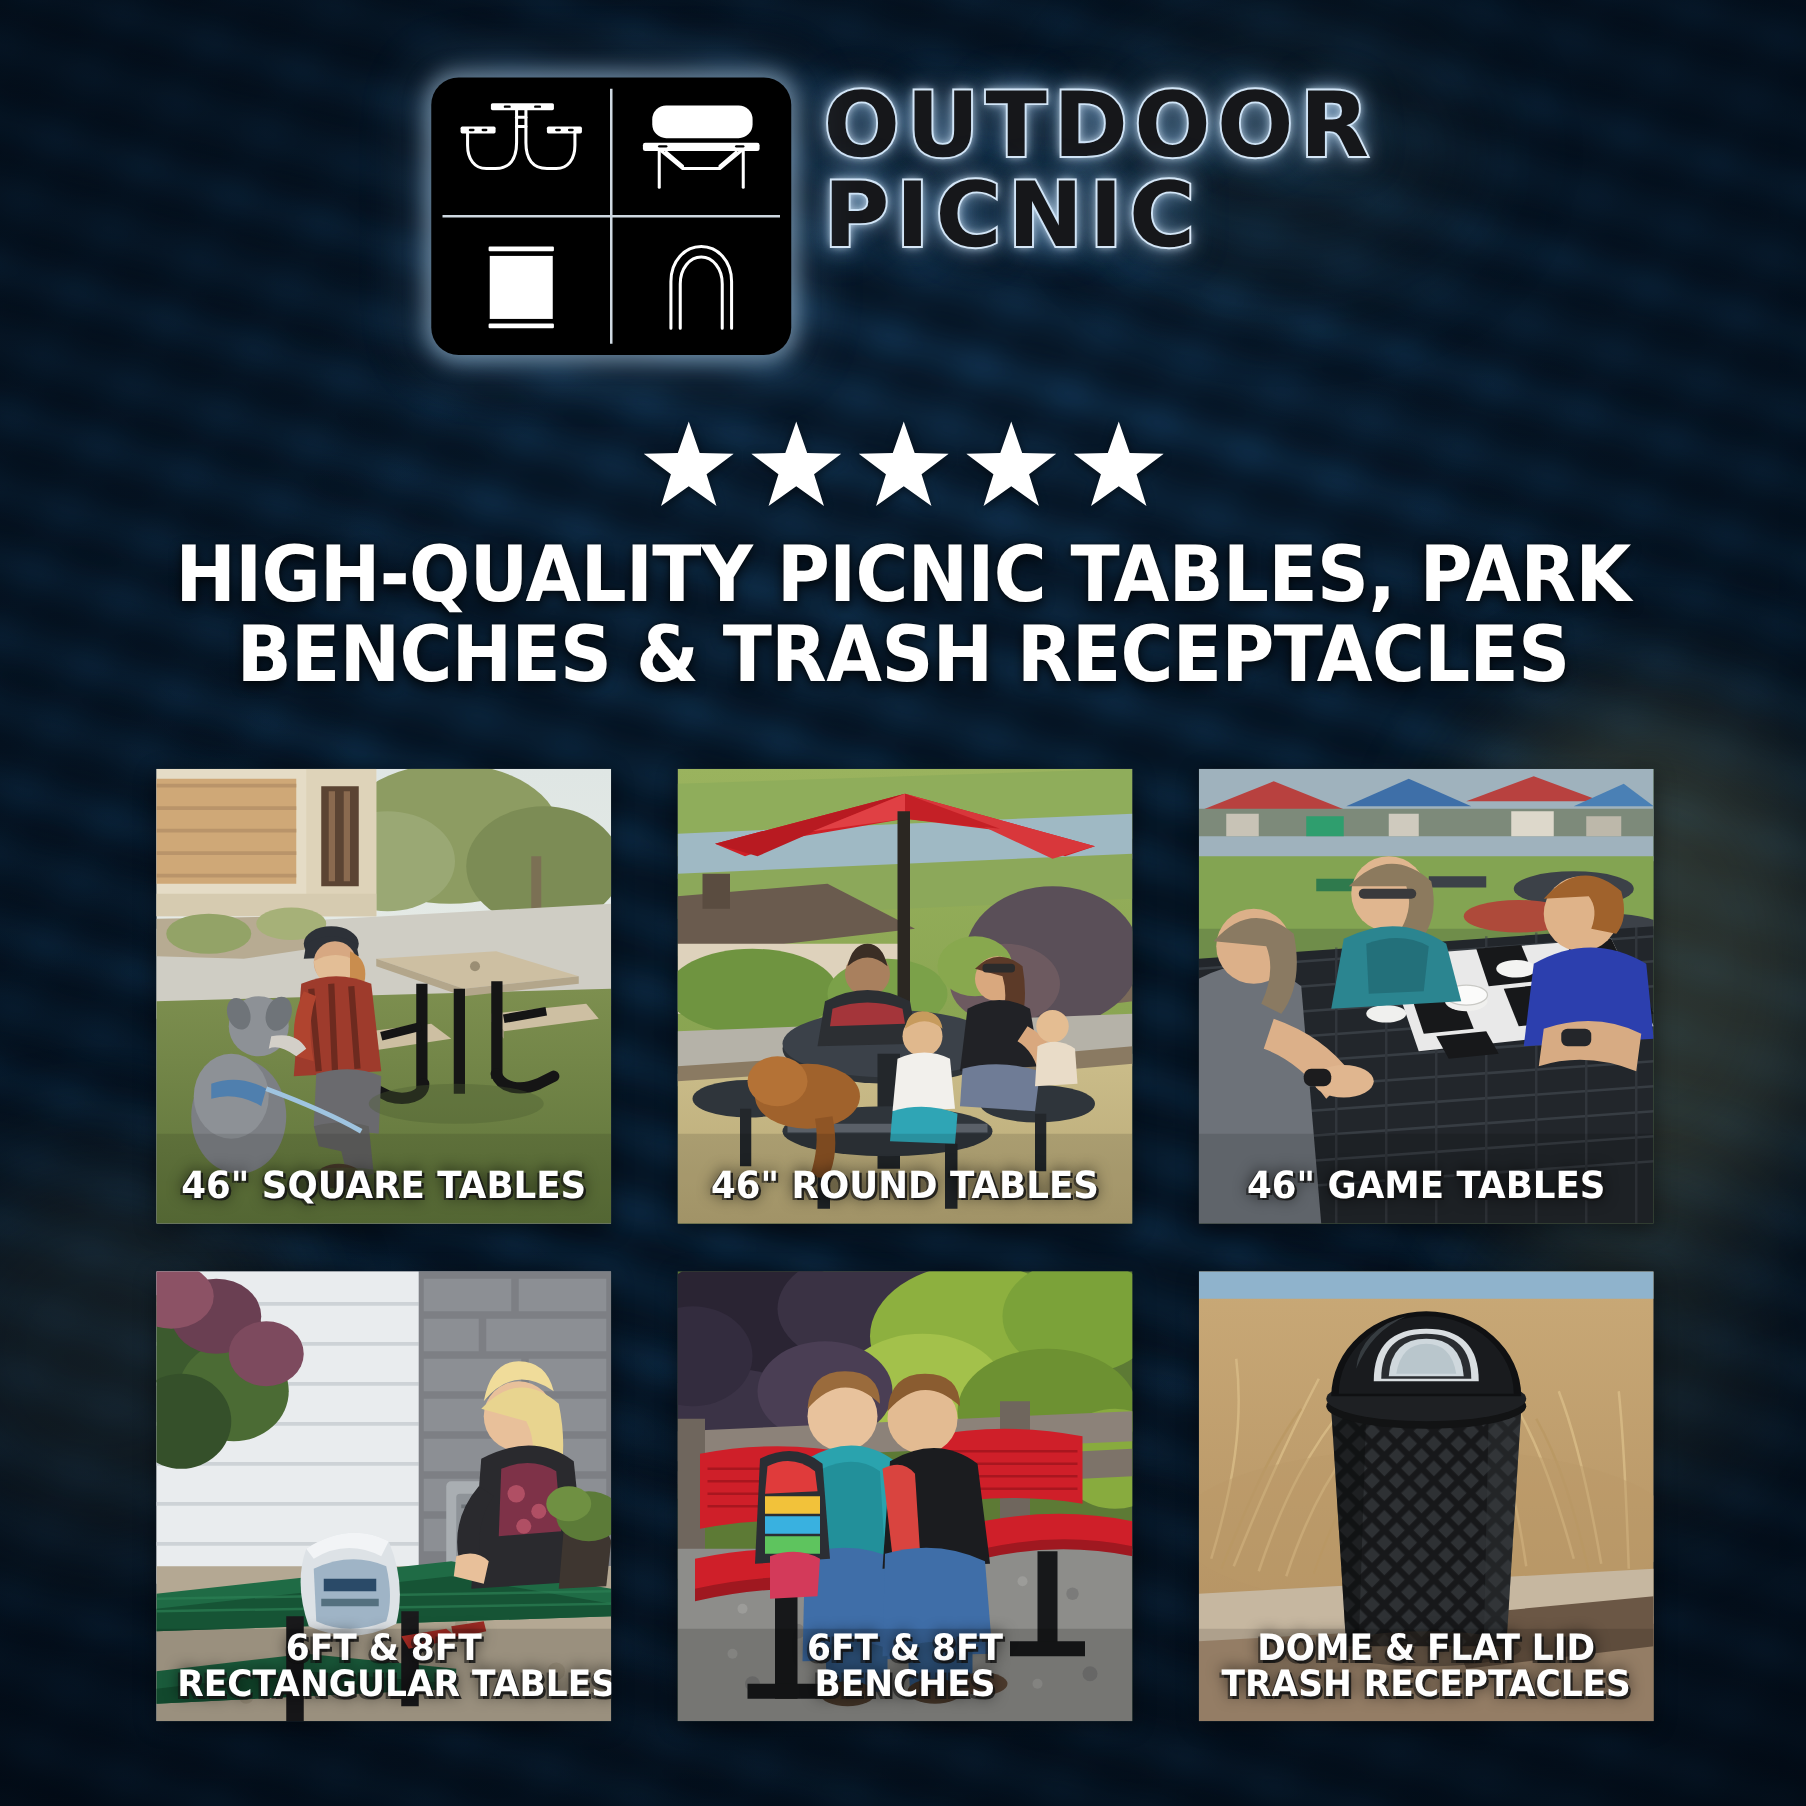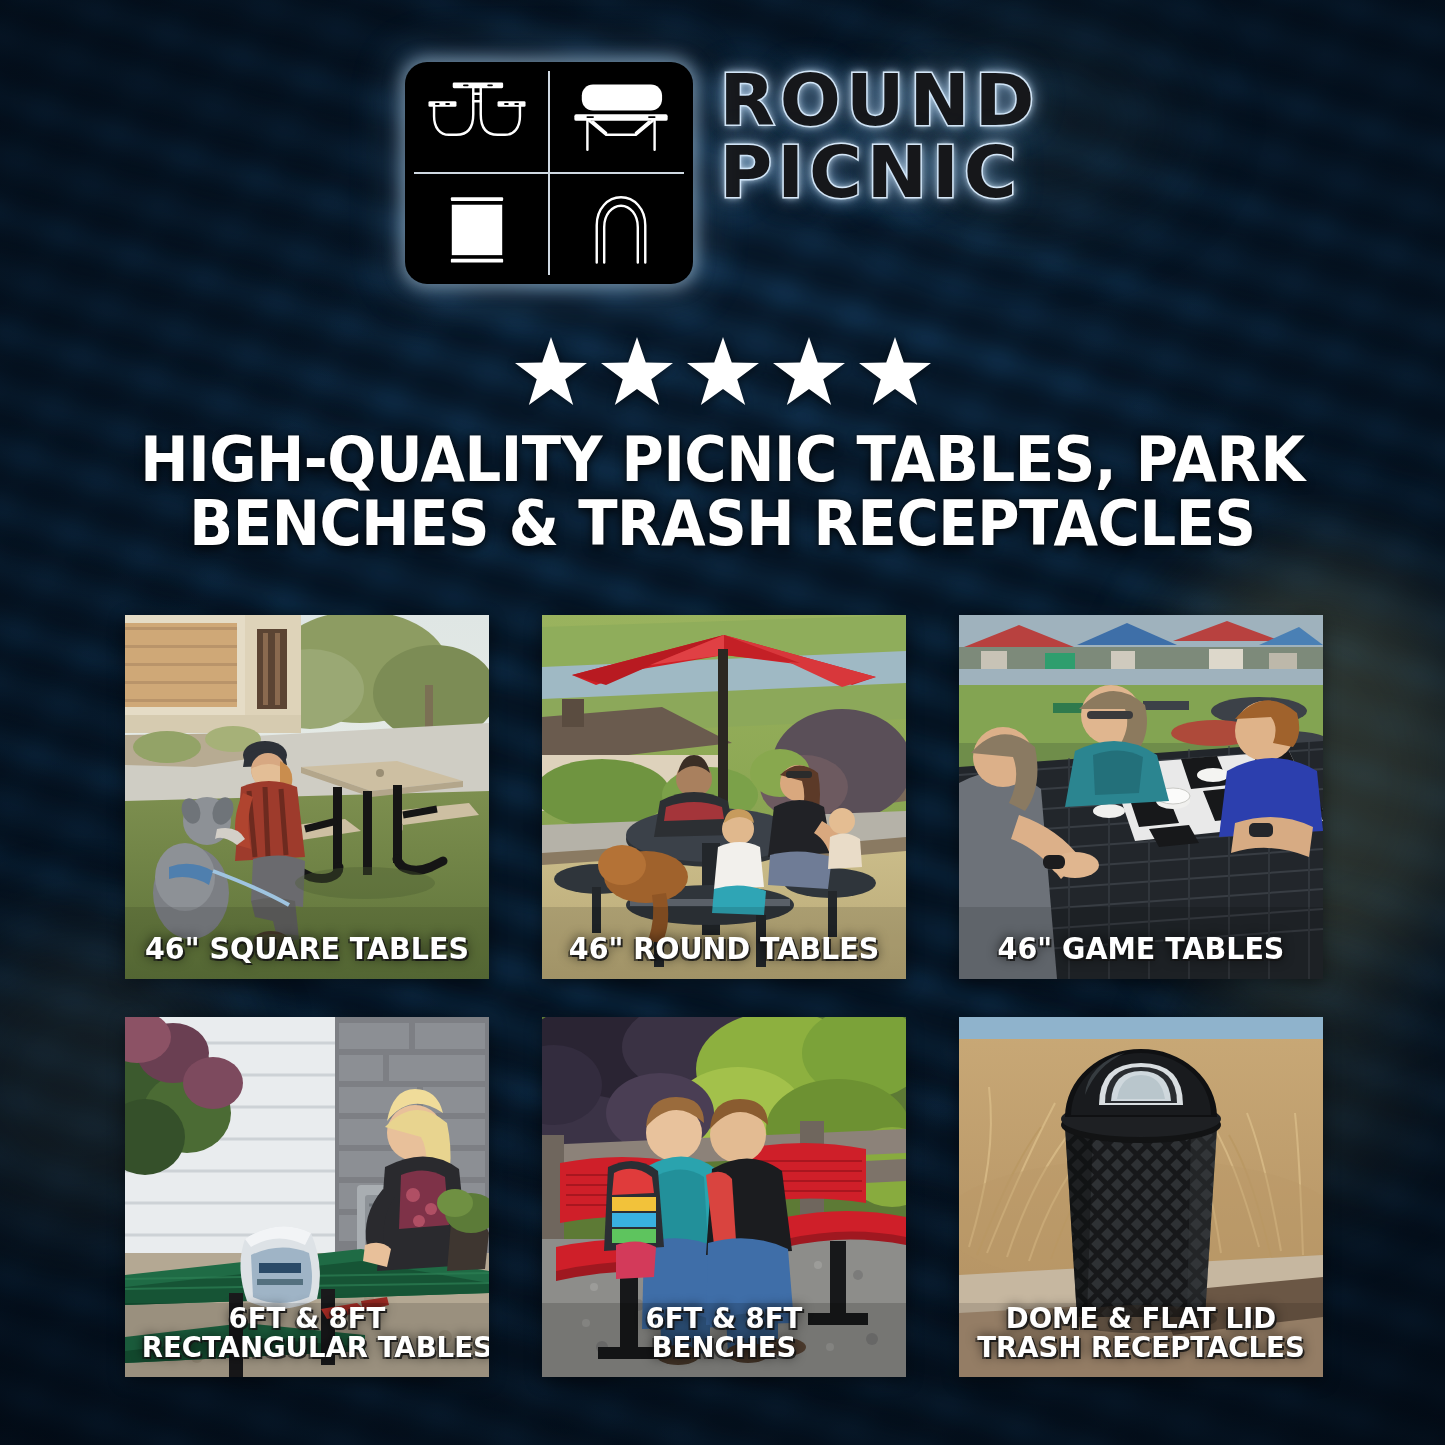--- a/index.html
+++ b/index.html
@@ -224,21 +224,21 @@
 
       <div class="logo-cell br">
         <svg viewBox="0 0 120 96" width="112" height="90" fill="none" stroke="#ffffff" stroke-width="2.6" stroke-linecap="round">
           <path d="M34 84 V44 C34 26 46 14 60 14 C74 14 86 26 86 44 V84"></path>
           <path d="M42 84 V46 C42 33 50 23 60 23 C70 23 78 33 78 46 V84"></path>
         </svg>
       </div>
     </div>
 
     <div id="wordmark">
-      <div class="wm-line">ROUND</div>
+      <div class="wm-line">OUTDOOR</div>
       <div class="wm-line">PICNIC</div>
     </div>
   </div>
 
   <div id="star-rating">
     <svg class="star" viewBox="0 0 51 48">
         <polygon points="25.5,0 31.7,17.9 51,18.3 35.6,29.9 41.2,48 25.5,36.8 9.8,48 15.4,29.9 0,18.3 19.3,17.9" fill="#ffffff"></polygon>
       </svg>
     <svg class="star" viewBox="0 0 51 48">
         <polygon points="25.5,0 31.7,17.9 51,18.3 35.6,29.9 41.2,48 25.5,36.8 9.8,48 15.4,29.9 0,18.3 19.3,17.9" fill="#ffffff"></polygon>

